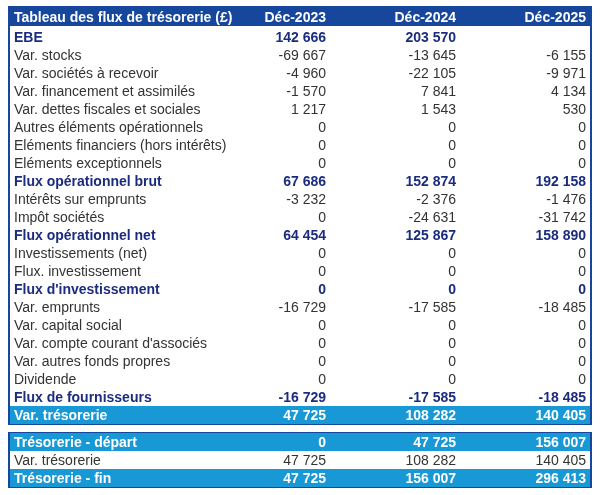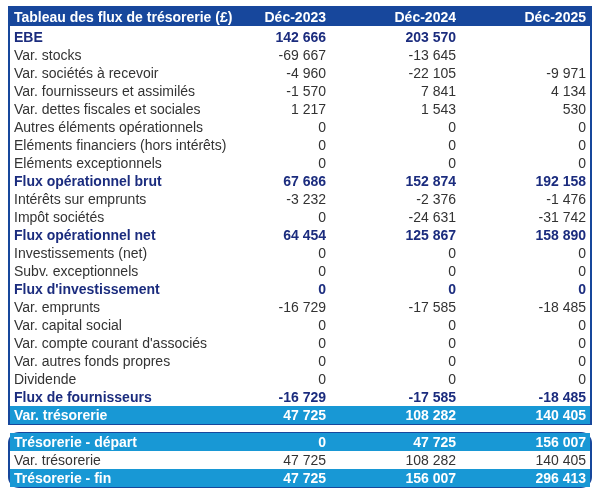--- a/index.html
+++ b/index.html
@@ -14,21 +14,21 @@
   .fin-table {
     position: absolute;
     left: 8px;
     width: 584px;
     border-left: 2px solid #17479C;
     border-right: 2px solid #17479C;
     border-bottom: 1px solid #17479C;
     background: #fff;
   }
   .main-table { top: 6px; }
-  .summary-table { top: 432px; border-top: 1px solid #17479C; border-radius: 11px; }
+  .summary-table { top: 432px; border-top: 1px solid #17479C; }
 
   .row {
     display: grid;
     grid-template-columns: 1fr 88px 130px 130px;
     height: 18px;
     line-height: 18px;
     font-size: 14px;
     color: #333333;
     background: #ffffff;
   }
@@ -75,29 +75,30 @@
     <div>
         <div class="row b">
           <span class="lbl">EBE</span>
           <span class="val">142 666</span>
           <span class="val">203 570</span>
         </div>
         <div class="row">
           <span class="lbl">Var. stocks</span>
           <span class="val">-69 667</span>
           <span class="val">-13 645</span>
+          <span class="val">-6 155</span>
         </div>
         <div class="row">
           <span class="lbl">Var. sociétés à recevoir</span>
           <span class="val">-4 960</span>
           <span class="val">-22 105</span>
           <span class="val">-9 971</span>
         </div>
         <div class="row">
-          <span class="lbl">Var. fournisseurs et assimilés</span>
+          <span class="lbl">Var. financement et assimilés</span>
           <span class="val">-1 570</span>
           <span class="val">7 841</span>
           <span class="val">4 134</span>
         </div>
         <div class="row">
           <span class="lbl">Var. dettes fiscales et sociales</span>
           <span class="val">1 217</span>
           <span class="val">1 543</span>
           <span class="val">530</span>
         </div>
@@ -143,21 +144,21 @@
           <span class="val">125 867</span>
           <span class="val">158 890</span>
         </div>
         <div class="row">
           <span class="lbl">Investissements (net)</span>
           <span class="val">0</span>
           <span class="val">0</span>
           <span class="val">0</span>
         </div>
         <div class="row">
-          <span class="lbl">Subv. exceptionnels</span>
+          <span class="lbl">Flux. investissement</span>
           <span class="val">0</span>
           <span class="val">0</span>
           <span class="val">0</span>
         </div>
         <div class="row b">
           <span class="lbl">Flux d'investissement</span>
           <span class="val">0</span>
           <span class="val">0</span>
           <span class="val">0</span>
         </div>

